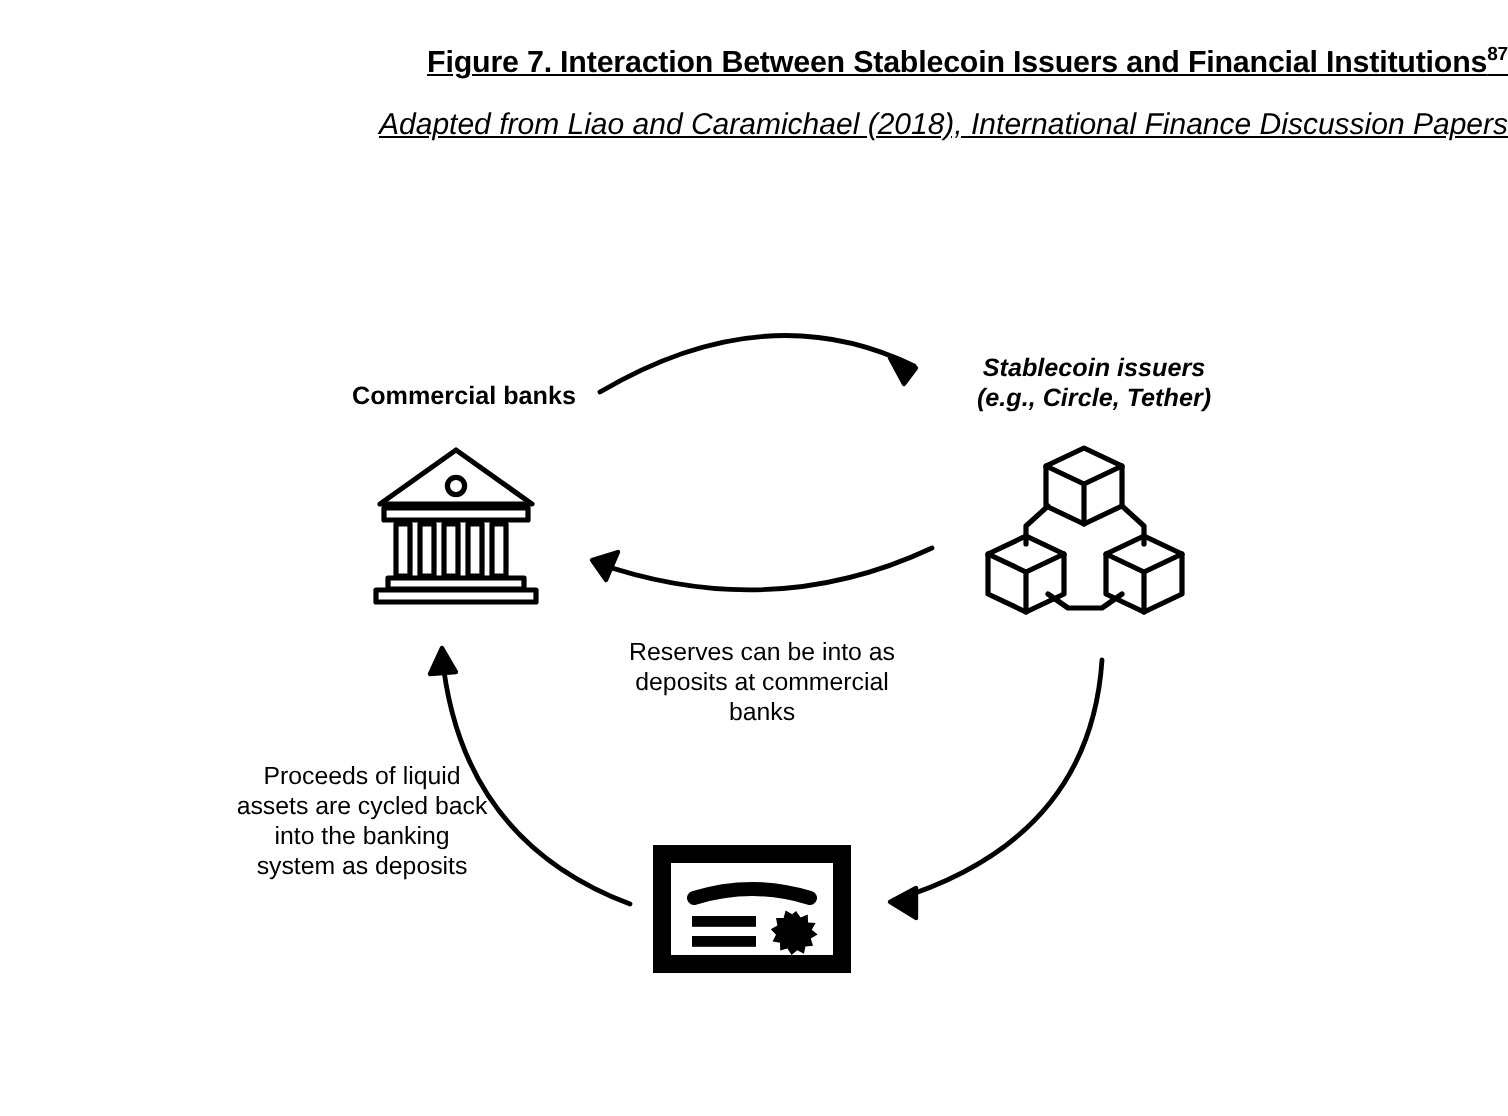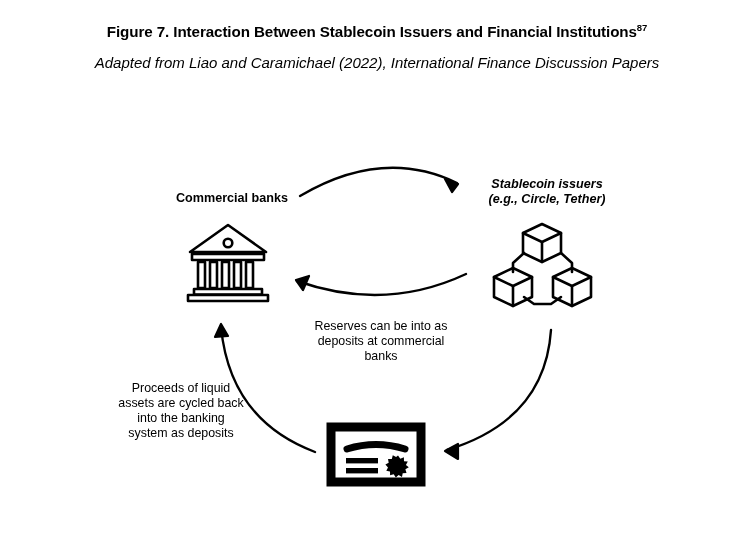--- a/index.html
+++ b/index.html
@@ -20,21 +20,22 @@
     width: 754px;
     height: 558px;
   }
 
   
   .title-block {
     position: absolute;
     top: 0;
     left: 0;
     width: 754px;
-    text-align: center;
+    text-align: right;
+    text-decoration: underline;
   }
   .fig-title {
     font-size: 15.2px;
     font-weight: bold;
     letter-spacing: -0.1px;
     padding-top: 24px;
     line-height: 1.1;
     white-space: nowrap;
   }
   .fig-title sup {
@@ -87,21 +88,21 @@
   #label-issuers-buy      { left: 524px; top: 378px; width: 175px; }
   #label-short-term       { left: 278px; top: 491px; width: 204px; }
 </style>
 </head>
 <body>
 
 <div id="figure-root">
 
   <div class="title-block">
     <div class="fig-title"><span>Figure 7. Interaction Between Stablecoin Issuers and Financial Institutions</span><sup>87</sup></div>
-    <div class="fig-subtitle">Adapted from Liao and Caramichael (2022), International Finance Discussion Papers</div>
+    <div class="fig-subtitle">Adapted from Liao and Caramichael (2018), International Finance Discussion Papers</div>
   </div>
 
   <div id="diagram">
     <svg width="754" height="558" viewBox="0 0 754 558" xmlns="http://www.w3.org/2000/svg">
 
       <g>
         <path d="M 300 196 Q 383 147 457 183" fill="none" stroke="#000" stroke-width="2.4" stroke-linecap="round"></path>
         <path d="M 458 184 L 445 179 L 452 192 Z" fill="#000" stroke="#000" stroke-width="2.2" stroke-linejoin="round"></path>
       </g>
 

